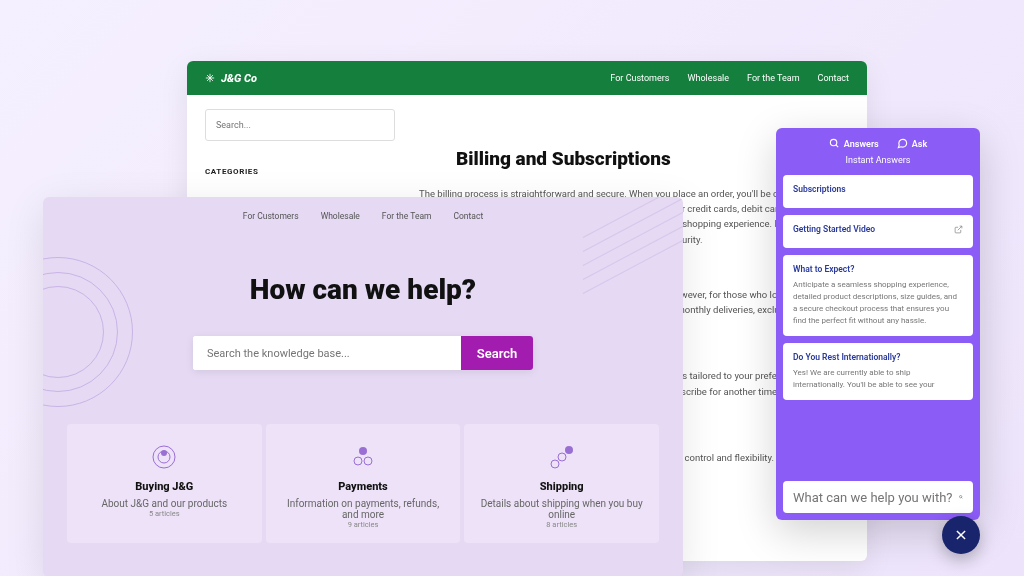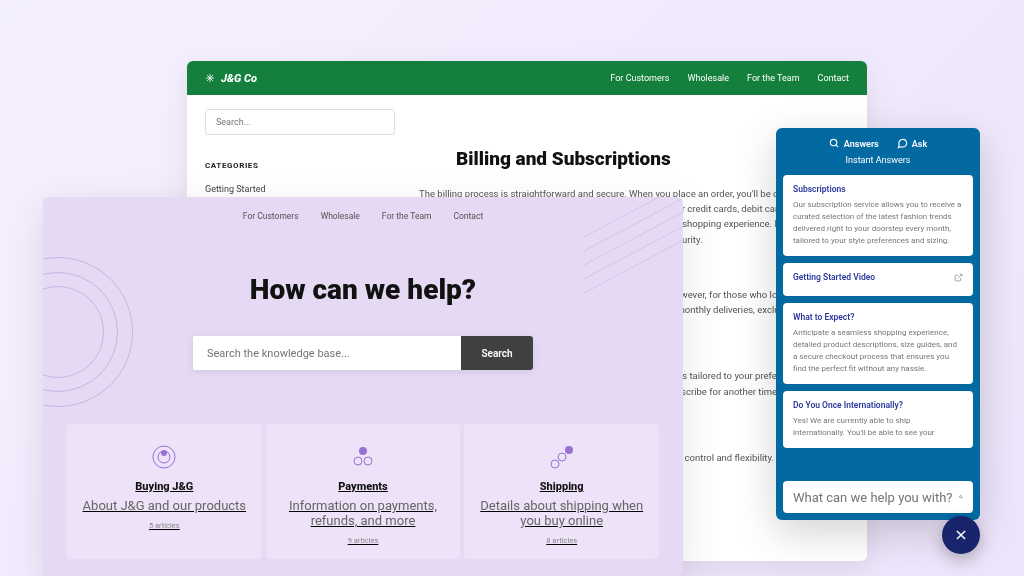--- a/index.html
+++ b/index.html
@@ -22,21 +22,21 @@
     padding: 0 18px;
     color: #fff;
   }
   .brand { display: flex; align-items: center; gap: 6px; font-weight: 800; font-size: 11px; font-style: italic; }
   .brand-icon { width: 10px; height: 10px; }
   .back-nav { display: flex; gap: 18px; font-size: 9px; }
   .back-nav span { cursor: pointer; }
   .back-body { display: flex; padding: 14px 18px; gap: 24px; }
   .back-sidebar { width: 190px; flex-shrink: 0; }
   .search-box {
-    width: 100%; height: 26px; border: 1px solid #ddd; border-radius: 3px;
+    width: 100%; height: 32px; border: 1px solid #ddd; border-radius: 3px;
     padding: 0 10px; font-size: 9px; color: #999;
   }
   .cat-title { font-size: 8px; font-weight: 700; letter-spacing: 0.6px; margin-top: 26px; margin-bottom: 10px; color: #222; }
   .cat-item { font-size: 9px; color: #444; padding: 4px 0; cursor: pointer; }
   .back-main { flex: 1; padding-top: 38px; }
   .back-h1 { font-size: 19px; font-weight: 900; color: #111; margin-bottom: 16px; margin-left: 37px; }
   .back-p { font-size: 9.5px; line-height: 1.6; color: #555; margin-bottom: 40px; }
   .back-p2 { font-size: 9.5px; line-height: 1.6; color: #555; margin-bottom: 36px; }
 
   
@@ -71,39 +71,39 @@
     padding: 14px 0; font-size: 8.5px; color: #555;
   }
   .front-nav span { cursor: pointer; }
   .front-hero { text-align: center; margin-top: 38px; position: relative; z-index: 2; }
   .front-h1 { font-size: 28px; font-weight: 900; color: #111; margin-bottom: 30px; }
   .front-search { display: inline-flex; width: 340px; height: 34px; background: #fff; border-radius: 3px; overflow: hidden; box-shadow: 0 2px 8px rgba(0,0,0,0.08); }
   .front-search input {
     flex: 1; border: none; padding: 0 14px; font-size: 11px; outline: none;
   }
   .front-search button {
-    width: 72px; background: #404040; color: #fff; border: none; font-size: 10px; font-weight: 600; cursor: pointer;
+    width: 72px; background: #a21caf; color: #fff; border: none; font-size: 13px; font-weight: 600; cursor: pointer;
   }
   .front-cards {
-    display: flex; gap: 4px; padding: 0 24px; margin-top: 54px; position: relative; z-index: 2; text-decoration: underline;
+    display: flex; gap: 4px; padding: 0 24px; margin-top: 54px; position: relative; z-index: 2;
   }
   .card {
     flex: 1; background: #ede2f7; border-radius: 4px; padding: 18px 12px 14px; text-align: center; cursor: pointer;
   }
   .card-icon { height: 30px; display: flex; justify-content: center; align-items: center; margin-bottom: 8px; }
   .card-title { font-size: 11px; font-weight: 800; color: #111; margin-bottom: 5px; }
-  .card-sub { font-size: 13px; color: #666; margin-bottom: 8px; }
+  .card-sub { font-size: 10px; color: #666; margin-bottom: 0; }
   .card-count { font-size: 7.5px; color: #888; }
 
   
   .widget {
     position: absolute;
     right: 44px; top: 128px;
     width: 204px; height: 392px;
-    background: #0369a1;
+    background: #8b5cf6;
     border-radius: 6px;
     box-shadow: 0 12px 40px rgba(0,0,0,0.18);
     overflow: hidden;
     display: flex; flex-direction: column;
   }
   .widget-tabs {
     display: flex; justify-content: center; gap: 18px;
     padding: 10px 0 6px; color: #fff; font-size: 9px; font-weight: 600;
   }
   .widget-tab { display: flex; align-items: center; gap: 4px; cursor: pointer; }
@@ -148,21 +148,20 @@
       <span>For Customers</span>
       <span>Wholesale</span>
       <span>For the Team</span>
       <span>Contact</span>
     </div>
   </div>
   <div class="back-body">
     <div class="back-sidebar">
       <input class="search-box" placeholder="Search..." style="">
       <div class="cat-title">CATEGORIES</div>
-      <div class="cat-item">Getting Started</div>
     </div>
     <div class="back-main">
       <h1 class="back-h1">Billing and Subscriptions</h1>
       <p class="back-p">The billing process is straightforward and secure. When you place an order, you'll be charged via the payment method you've selected at checkout. We accept major credit cards, debit cards, and other secure payment options to ensure a seamless and hassle-free shopping experience. Rest assured, your financial details are handled with the utmost care and security.</p>
       <p class="back-p2">Shopping at our store is easy and requires no subscription. However, for those who love staying on top of the latest trends, we offer a subscription featuring curated monthly deliveries, exclusive discounts, early access, and more. Subscribing is entirely optional.</p>
       <p class="back-p2">Once subscribed to the service you'll receive monthly selections tailored to your preferences. If you ever need to skip a month based on your preferences or unsubscribe for another time, simply visit My Account &gt; Subscription Preferences.</p>
       <p class="back-p2">You'd like to receive and start controlling what you receive with control and flexibility.</p>
     </div>
   </div>
 </div>
@@ -244,41 +243,40 @@
         </svg>
       <span>Ask</span>
     </div>
   </div>
   <div class="widget-sub">Instant Answers</div>
   <div class="widget-body">
     <div class="answer-card">
       <div class="answer-title">
           <span>Subscriptions</span>
         </div>
-      <div class="answer-body">Our subscription service allows you to receive a curated selection of the latest fashion trends delivered right to your doorstep every month, tailored to your style preferences and sizing.</div>
     </div>
     <div class="answer-card">
       <div class="answer-title">
         <span>Getting Started Video</span>
         <svg class="ext-icon" viewBox="0 0 24 24" fill="none" stroke="#888" stroke-width="2">
             <path d="M18 13v6a2 2 0 0 1-2 2H5a2 2 0 0 1-2-2V8a2 2 0 0 1 2-2h6"></path>
             <polyline points="15 3 21 3 21 9"></polyline>
             <line x1="10" y1="14" x2="21" y2="3"></line>
           </svg>
       </div>
     </div>
     <div class="answer-card">
       <div class="answer-title">
           <span>What to Expect?</span>
         </div>
       <div class="answer-body">Anticipate a seamless shopping experience, detailed product descriptions, size guides, and a secure checkout process that ensures you find the perfect fit without any hassle.</div>
     </div>
     <div class="answer-card">
       <div class="answer-title">
-          <span>Do You Once Internationally?</span>
+          <span>Do You Rest Internationally?</span>
         </div>
       <div class="answer-body">Yes! We are currently able to ship internationally. You'll be able to see your</div>
     </div>
   </div>
   <div class="widget-input-row">
     <input placeholder="What can we help you with?" style="">
     <svg width="12" height="12" viewBox="0 0 24 24" fill="none" stroke="#333" stroke-width="2.5">
         <circle cx="10" cy="10" r="7"></circle>
         <line x1="20" y1="20" x2="15" y2="15"></line>
       </svg>

